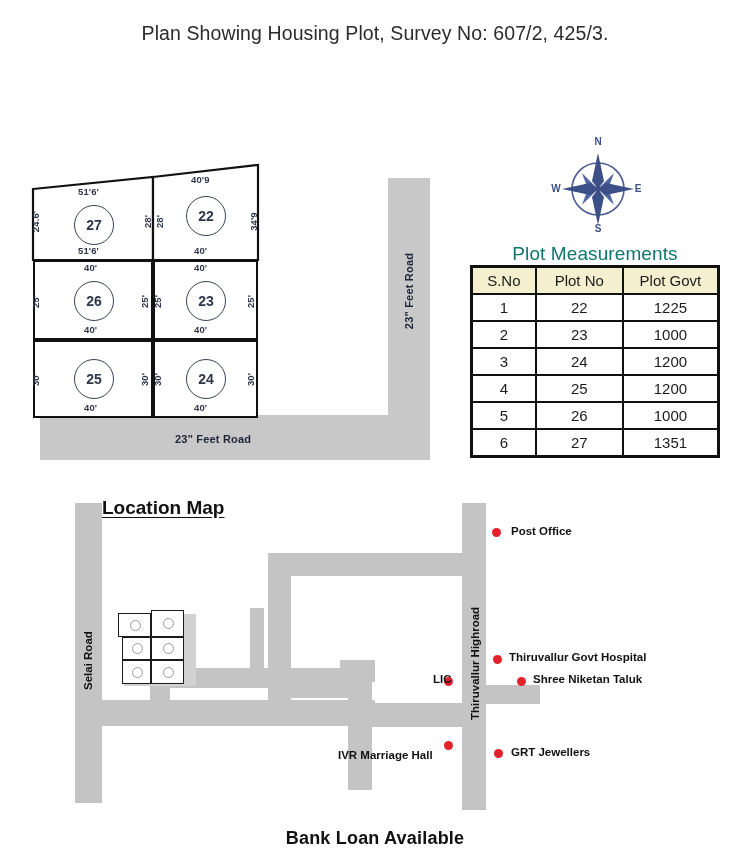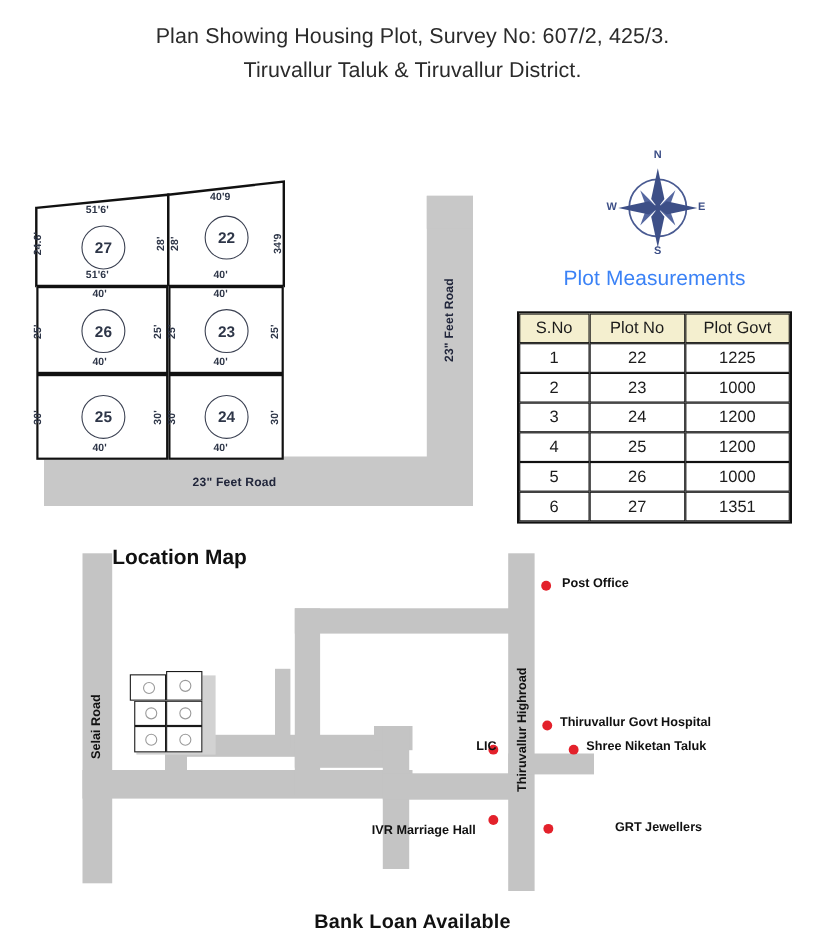--- a/index.html
+++ b/index.html
@@ -37,41 +37,41 @@
   }
   .dim{
     position:absolute;font-size:9.5px;font-weight:bold;color:#2e3648;
     white-space:nowrap;letter-spacing:.1px;
   }
   .dim.v{transform:rotate(-90deg);transform-origin:center center;}
 
   
   #measure-wrap{position:absolute;left:470px;top:243px;width:250px;}
   #measure-title{
-    text-align:center;font-size:19px;color:#3b82f6;margin-bottom:18px;
+    text-align:center;font-size:19px;color:#0f766e;margin-bottom:0;
     letter-spacing:.1px;
   }
   table.meas{
     border-collapse:separate;border-spacing:0;margin:0 auto;
     border:2px solid #111;background:#fff;
   }
   table.meas th,table.meas td{
     border:1.5px solid #111;font-size:15px;text-align:center;
     padding:2px 4px;height:21px;font-weight:normal;color:#1b1b1b;
   }
   table.meas th{background:#f4efcf;font-weight:normal;font-size:15px;}
   table.meas td:nth-child(1){width:54px;}
   table.meas td:nth-child(2),table.meas th:nth-child(2){width:78px;}
   table.meas td:nth-child(3),table.meas th:nth-child(3){width:86px;}
 
   
   #location-map{position:absolute;left:0;top:485px;width:750px;height:340px;}
   #loc-title{
     position:absolute;left:102px;top:12px;font-size:19px;font-weight:bold;
-    color:#111;text-underline-offset:3px;
+    color:#111;text-decoration:underline;text-underline-offset:3px;
   }
   .lroad{position:absolute;background:#c4c4c4;}
   .lm-label{
     position:absolute;font-size:11.5px;font-weight:bold;color:#111;white-space:nowrap;
   }
   .lm-label.v{transform:rotate(-90deg);transform-origin:left top;}
   .dot{position:absolute;width:9px;height:9px;border-radius:50%;background:#e3212b;}
 
   .mini-block{position:absolute;border:1.4px solid #1a1a1a;background:#fff;box-sizing:border-box;}
   .mini-circ{position:absolute;border:1px solid #9a9a9a;border-radius:50%;width:9px;height:9px;}
@@ -80,21 +80,20 @@
   #footer{
     position:absolute;left:0;top:828px;width:750px;text-align:center;
     font-size:18px;font-weight:bold;color:#111;letter-spacing:.2px;
   }
 </style>
 </head>
 <body>
 
 <div id="title-block">
   <div>Plan Showing Housing Plot, Survey No: 607/2, 425/3.</div>
-  <div>Tiruvallur Taluk &amp; Tiruvallur District.</div>
 </div>
 
 <div id="plot-diagram">
 
   <div class="road-fill" style="left:120px;top:100px;width:40px;height:180px;"></div>
   <div class="road-fill" style="left:40px;top:265px;width:390px;height:45px;"></div>
   <div class="road-fill" style="left:40px;top:265px;width:45px;height:45px;"></div>
   <div class="road-fill" style="left:388px;top:28px;width:42px;height:282px;"></div>
   <div class="road-fill" style="left:388px;top:28px;width:42px;height:30px;"></div>
 
@@ -272,19 +271,19 @@
   <div class="dot" style="left:493px;top:170px;"></div>
   <div class="lm-label" style="left:509px;top:166px;">Thiruvallur Govt Hospital</div>
 
   <div class="dot" style="left:517px;top:192px;"></div>
   <div class="lm-label" style="left:533px;top:188px;">Shree Niketan Taluk</div>
 
   <div class="dot" style="left:444px;top:192px;"></div>
   <div class="lm-label" style="left:393px;top:188px;padding-left:40px;">LIC</div>
 
   <div class="dot" style="left:494px;top:264px;"></div>
-  <div class="lm-label" style="left:511px;top:261px;margin-left:48px;">GRT Jewellers</div>
+  <div class="lm-label" style="left:511px;top:261px;">GRT Jewellers</div>
 
   <div class="dot" style="left:444px;top:256px;"></div>
   <div class="lm-label" style="left:338px;top:264px;">IVR Marriage Hall</div>
 </div>
 
 <div id="footer">Bank Loan Available</div>
 
 </body></html>

